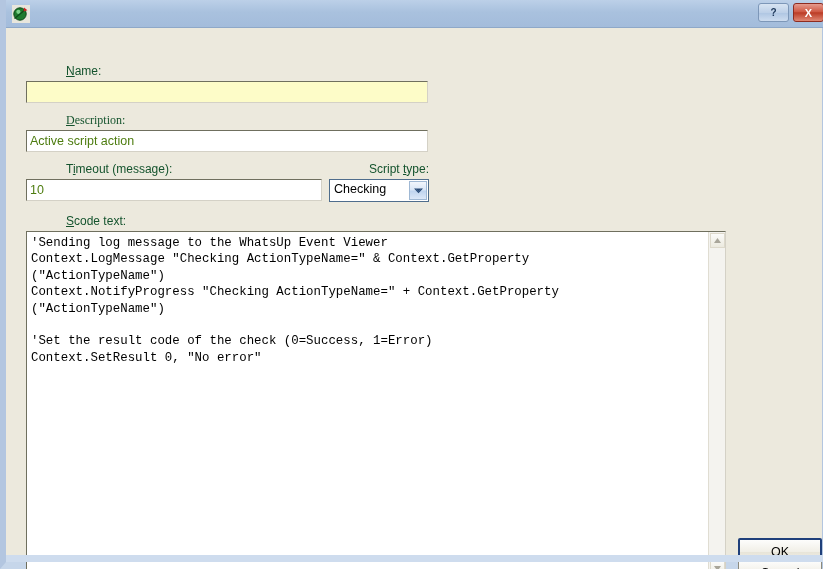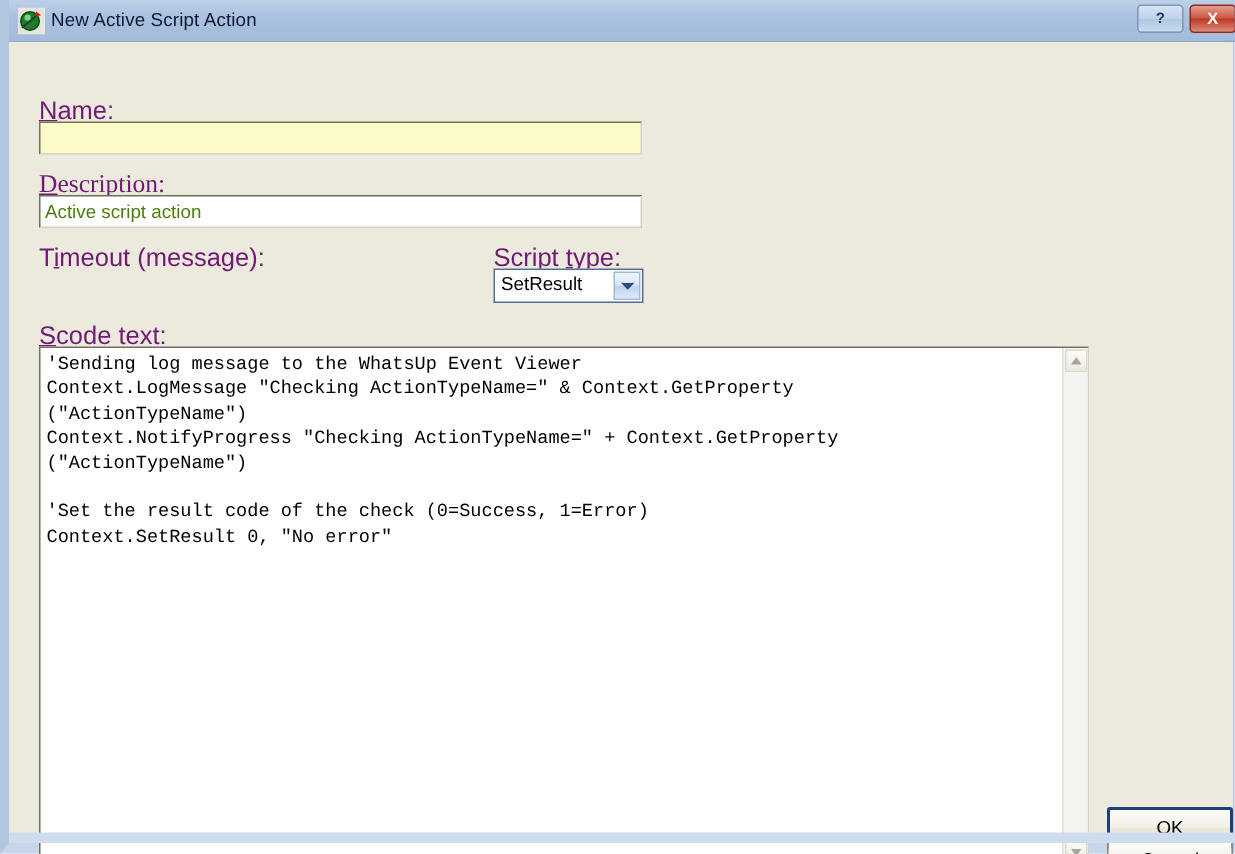--- a/index.html
+++ b/index.html
@@ -84,23 +84,24 @@
   .client {
     position: absolute;
     left: 6px; top: 28px;
     width: 810px;
     height: 527px;
     background: #ece9dd;
   }
 
   .field-label {
     position: absolute;
-    font-size: 17px;
-    color: #701a75;
+    font-size: 12px;
+    color: #14532d;
     white-space: nowrap;
+    margin-left: 40px;
   }
   .field-label u { text-decoration: underline; }
 
   .txtbox {
     position: absolute;
     box-sizing: border-box;
     border-top: 1px solid #6f6f5e;
     border-left: 1px solid #6f6f5e;
     border-right: 1px solid #d4d1c6;
     border-bottom: 1px solid #d4d1c6;
@@ -251,41 +252,41 @@
     <span class="title-icon">
       <svg width="18" height="18" viewBox="0 0 18 18">
         <rect x="0" y="0" width="18" height="18" fill="#e8e6dc"></rect>
         <circle cx="8" cy="9" r="6.2" fill="#1f7a2e"></circle>
         <circle cx="8" cy="9" r="6.2" fill="none" stroke="#0d4a18" stroke-width="1"></circle>
         <circle cx="6.4" cy="6.8" r="2.1" fill="#8ee09a" opacity="0.85"></circle>
         <path d="M2.5 13.5 L13.5 4.5" stroke="#0d4a18" stroke-width="1.1" fill="none"></path>
         <path d="M12 2.6 L15.4 5.2 L11.6 6.4 Z" fill="#cc2222"></path>
       </svg>
     </span>
-    <span class="title-text">New Active Script Action</span>
 
     <span class="win-btns">
       <button class="win-btn help">?</button>
       <button class="win-btn close">X</button>
     </span>
   </div>
 
   <div class="client">
 
     <label class="field-label" id="label-name"><u>N</u><span>ame:</span></label>
     <input class="txtbox highlight" id="input-name" type="text" value="" style="">
 
     <label class="field-label" id="label-desc"><u>D</u><span>escription:</span></label>
     <input class="txtbox" id="input-desc" type="text" value="Active script action" style="">
 
     <label class="field-label" id="label-timeout"><span>T</span><u>i</u><span>meout (message):</span></label>
+    <input class="txtbox" id="input-timeout" type="text" value="10" style="">
 
     <label class="field-label" id="label-scripttype"><span>Script </span><u>t</u><span>ype:</span></label>
     <div class="combo">
-      <span class="combo-text">SetResult</span>
+      <span class="combo-text">Checking</span>
       <span class="combo-btn">
         <svg width="11" height="8" viewBox="0 0 11 8">
           <path d="M1 1.5 L5.5 6.2 L10 1.5 L8.4 1.5 L5.5 4.4 L2.6 1.5 Z" fill="#2a4c78"></path>
           <path d="M2.4 1.6 L5.5 4.8 L8.6 1.6 Z" fill="#2a4c78"></path>
         </svg>
       </span>
     </div>
 
     <label class="field-label" id="label-script"><u>S</u><span>code text:</span></label>
 

